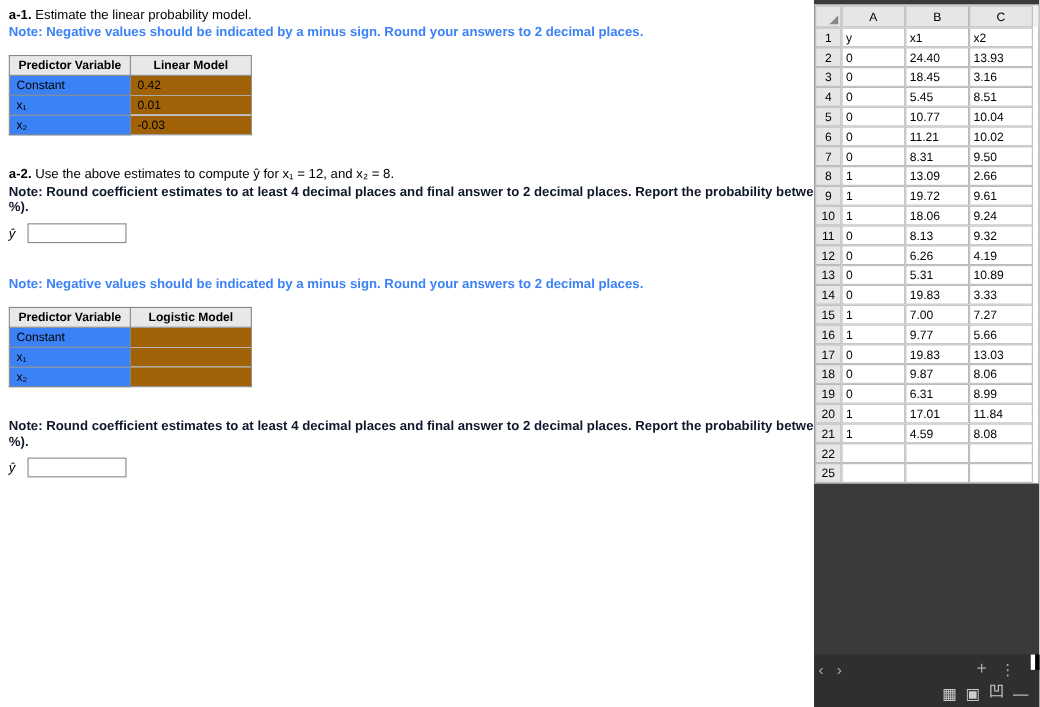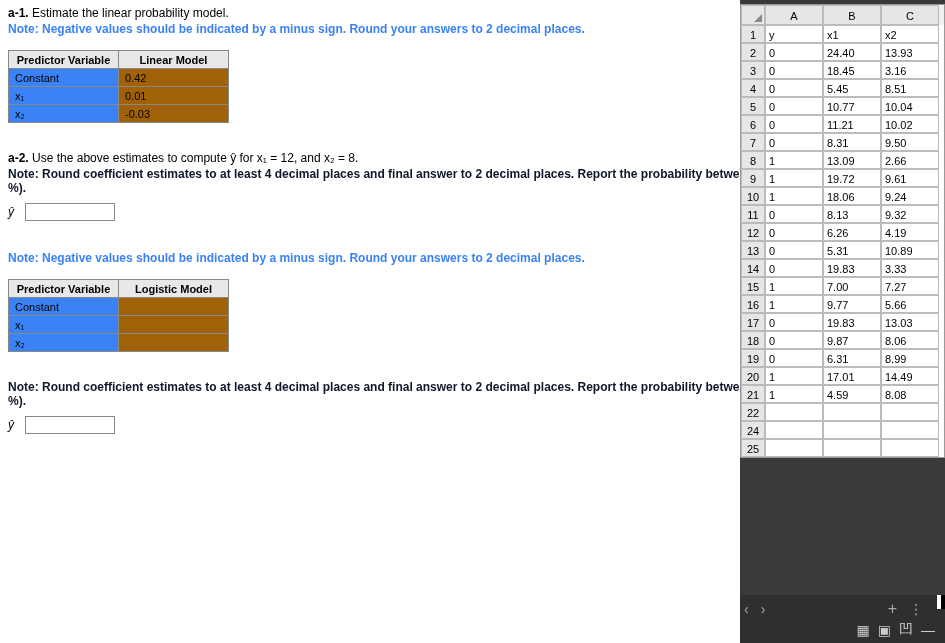--- a/index.html
+++ b/index.html
@@ -343,36 +343,30 @@
         <div class="ss-row">
           <div class="rowh">19</div>
           <div class="cell">0</div>
           <div class="cell">6.31</div>
           <div class="cell">8.99</div>
         </div>
         <div class="ss-row">
           <div class="rowh">20</div>
           <div class="cell">1</div>
           <div class="cell">17.01</div>
-          <div class="cell">14.49</div>
+          <div class="cell">11.84</div>
         </div>
         <div class="ss-row">
           <div class="rowh">21</div>
           <div class="cell">1</div>
           <div class="cell">4.59</div>
           <div class="cell">8.08</div>
         </div>
         <div class="ss-row">
           <div class="rowh">22</div>
-          <div class="cell"></div>
-          <div class="cell"></div>
-          <div class="cell"></div>
-        </div>
-        <div class="ss-row">
-          <div class="rowh">24</div>
           <div class="cell"></div>
           <div class="cell"></div>
           <div class="cell"></div>
         </div>
         <div class="ss-row">
           <div class="rowh">25</div>
           <div class="cell"></div>
           <div class="cell"></div>
           <div class="cell"></div>
         </div>

